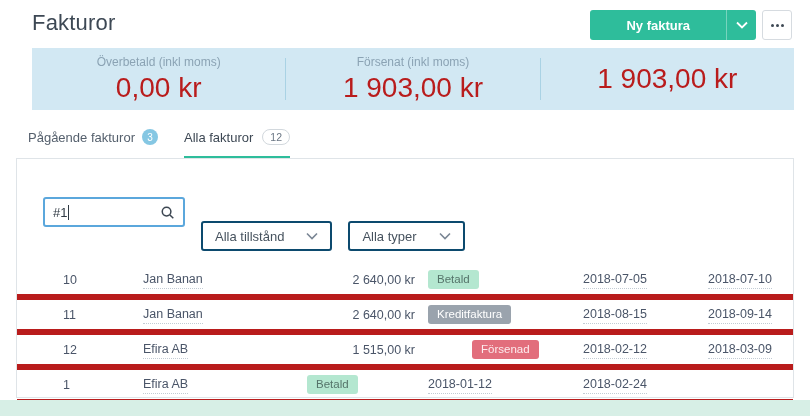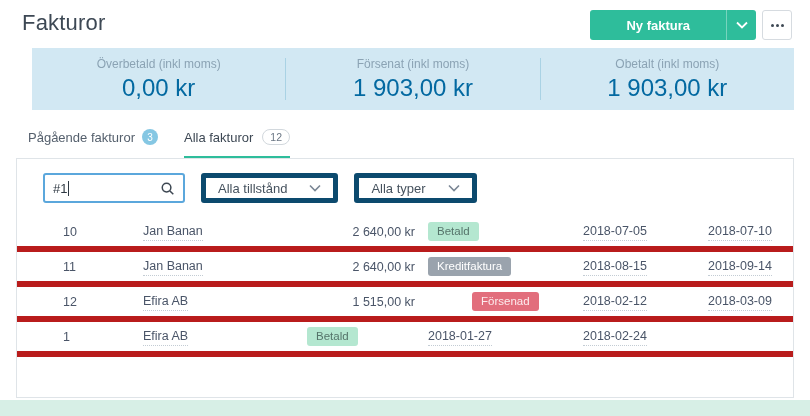--- a/index.html
+++ b/index.html
@@ -5,21 +5,21 @@
   * { margin:0; padding:0; box-sizing:border-box; }
   html,body { width:810px; height:416px; overflow:hidden; }
   body {
     font-family:"Liberation Sans","DejaVu Sans",sans-serif;
     background:#ffffff; color:#4a5568; position:relative;
   }
   .page { padding:0 16px; }
 
   
   .topbar { display:flex; align-items:flex-start; justify-content:space-between; padding:10px 2px 0 6px; height:46px; }
-  .page-title { font-size:22px; font-weight:500; color:#3d4854; letter-spacing:.2px; }
+  .page-title { font-size:22px; font-weight:500; color:#3d4854; letter-spacing:.2px;margin-left:10px; }
   .header-actions { display:flex; gap:6px; align-items:center; }
   .split-btn { display:flex; height:30px; border-radius:3px; overflow:hidden; cursor:pointer; }
   .split-main {
     background:var(--accent,#2ebd9b); color:#fff; font-size:13px; font-weight:bold;
     display:flex; align-items:center; padding:0 36px;
   }
   .split-caret {
     background:var(--accent,#2ebd9b); width:30px; display:flex; align-items:center; justify-content:center;
     border-left:1px solid rgba(255,255,255,.35);
   }
@@ -30,21 +30,21 @@
   .dots { display:flex; gap:2px; }
   .dots i { width:3px; height:3px; border-radius:50%; background:#3e4954; display:block; }
 
   
   .summary {
     margin-top:2px; background:var(--summary-bg,#d2e8f3); border-radius:0;
     height:62px; display:flex; align-items:stretch;margin-left:16px;
   }
   .summary-item { flex:1; display:flex; flex-direction:column; align-items:center; justify-content:center; gap:3px; }
   .summary-label { font-size:12px; color:#8ba3b4; }
-  .summary-value { font-size:24px; color:#0369a1;text-align:right; }
+  .summary-value { font-size:28px; color:#b91c1c;text-align:right; }
   .summary-divider { width:1px; background:#a9d2e4; margin:10px 0; }
 
   
   .tabs { display:flex; gap:26px; padding:18px 0 0 12px; height:48px; }
   .tab { display:flex; align-items:center; gap:7px; font-size:13px; color:#55606d; padding-bottom:10px; cursor:pointer; border-bottom:2px solid transparent; }
   .tab.active { color:#3d4854; border-bottom-color:var(--accent,#2ebd9b);gap:9px; }
   .badge-circle {
     background:var(--tab-badge-blue,#85c7e3); color:#fff; font-size:10px;
     min-width:16px; height:16px; border-radius:50%; display:flex; align-items:center; justify-content:center;
   }
@@ -57,22 +57,22 @@
   .card { border:1px solid #dfe4e8; background:#fff; height:240px; }
   .filters { display:flex; gap:16px; align-items:center; padding:14px 0 14px 26px; }
   .search-box {
     width:142px; height:30px; border:2px solid var(--focus-blue,#5ba7dc); border-radius:3px;
     display:flex; align-items:center; padding:0 8px; font-size:13px; color:#2f3943; cursor:text; background:#fff;
   }
   .search-text { flex:0 0 auto; }
   .caret { width:1px; height:15px; background:#2f3943; margin-left:1px; }
   .search-box svg { margin-left:auto; }
   .select {
-    height:30px; border:5px solid #0c4a6e; border-radius:3px; background:#fff;
-    display:flex; align-items:center; gap:22px; padding:0 12px; font-size:13px; color:#46525e; cursor:pointer;
+    height:30px; border:2px solid #0c4a6e; border-radius:3px; background:#fff;
+    display:flex; align-items:center; gap:22px; padding:0 12px; font-size:13px; color:#46525e; cursor:pointer;margin-top:48px;
   }
 
   
   .row {
     display:grid; grid-template-columns:80px 164px 121px 155px 125px 1fr;
     padding-left:46px; padding-right:18px; align-items:center;
   }
   .thead { height:33px; border-bottom:1px solid #e5eaee; }
   .th { font-size:12px; color:#8b99a8; }
   .cell { font-size:12.5px; color:#4a5568; }
@@ -120,21 +120,20 @@
       <div class="summary-label">Överbetald (inkl moms)</div>
       <div class="summary-value">0,00 kr</div>
     </div>
     <div class="summary-divider"></div>
     <div class="summary-item">
       <div class="summary-label">Försenat (inkl moms)</div>
       <div class="summary-value">1 903,00 kr</div>
     </div>
     <div class="summary-divider"></div>
     <div class="summary-item">
-      <div class="summary-label">Obetalt (inkl moms)</div>
       <div class="summary-value">1 903,00 kr</div>
     </div>
   </div>
 
   <nav class="tabs">
     <div class="tab">
       <span>Pågående fakturor</span>
       <span class="badge-circle">3</span>
     </div>
     <div class="tab active">
@@ -194,20 +193,20 @@
         <div class="cell right">1 515,00 kr</div>
         <div class="cell"><span class="badge badge-late">Försenad</span></div>
         <div class="cell"><span class="dotted">2018-02-12</span></div>
         <div class="cell"><span class="dotted">2018-03-09</span></div>
       </div>
 
       <div class="row trow">
         <div class="cell">1</div>
         <div class="cell"><span class="dotted">Efira AB</span></div>
         <div class="cell"><span class="badge badge-paid">Betald</span></div>
-        <div class="cell"><span class="dotted">2018-01-27</span></div>
+        <div class="cell"><span class="dotted">2018-01-12</span></div>
         <div class="cell"><span class="dotted">2018-02-24</span></div>
       </div>
     </div>
   </section>
 </div>
 
 <div class="footer-strip"></div>
 
 </body></html>

